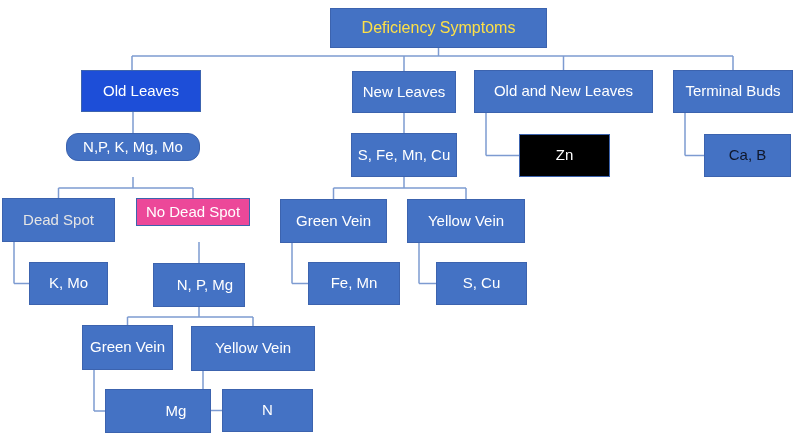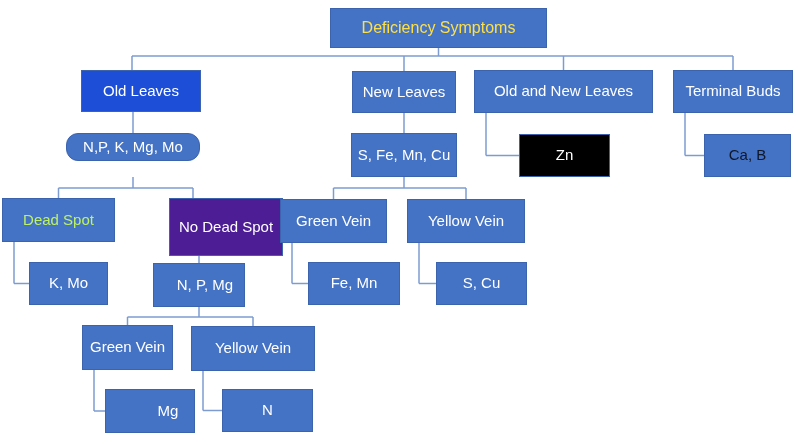--- a/index.html
+++ b/index.html
@@ -84,26 +84,26 @@
   <div id="node-layer">
       <div class="node root" style="left: 330px; top: 8px; width: 217px; height: 40px; background: rgb(68, 114, 196); border-color: rgb(60, 99, 174); color: #fde047;">Deficiency Symptoms</div>
       <div class="node" style="left: 81px; top: 70px; width: 120px; height: 42px; background: #1d4ed8; border-color: rgb(60, 99, 174); color: rgb(255, 255, 255);">Old Leaves</div>
       <div class="node" style="left: 352px; top: 71px; width: 104px; height: 42px; background: rgb(68, 114, 196); border-color: rgb(60, 99, 174); color: rgb(255, 255, 255);">New Leaves</div>
       <div class="node" style="left: 474px; top: 70px; width: 179px; height: 43px; background: rgb(68, 114, 196); border-color: rgb(60, 99, 174); color: rgb(255, 255, 255);">Old and New Leaves</div>
       <div class="node" style="left: 673px; top: 70px; width: 120px; height: 43px; background: rgb(68, 114, 196); border-color: rgb(60, 99, 174); color: rgb(255, 255, 255);">Terminal Buds</div>
       <div class="node" style="left: 66px; top: 133px; width: 134px; height: 28px; background: rgb(68, 114, 196); border-color: rgb(60, 99, 174); color: rgb(255, 255, 255); border-radius: 12px;">N,P, K, Mg, Mo</div>
       <div class="node" style="left: 351px; top: 133px; width: 106px; height: 44px; background: rgb(68, 114, 196); border-color: rgb(60, 99, 174); color: rgb(255, 255, 255);">S, Fe, Mn, Cu</div>
       <div class="node" style="left: 519px; top: 134px; width: 91px; height: 43px; background: #000000; border-color: rgb(60, 99, 174); color: rgb(255, 255, 255);">Zn</div>
       <div class="node" style="left: 704px; top: 134px; width: 87px; height: 43px; background: rgb(68, 114, 196); border-color: rgb(60, 99, 174); color: #0f172a;">Ca, B</div>
-      <div class="node" style="left: 2px; top: 198px; width: 113px; height: 44px; background: rgb(68, 114, 196); border-color: rgb(60, 99, 174); color: #bef264;">Dead Spot</div>
-      <div class="node" style="left: 136px; top: 198px; width: 114px; height: 58px; background: #4c1d95; border-color: rgb(60, 99, 174); color: rgb(255, 255, 255); margin-left: 33px;">No Dead Spot</div>
+      <div class="node" style="left: 2px; top: 198px; width: 113px; height: 44px; background: rgb(68, 114, 196); border-color: rgb(60, 99, 174); color: #e5e5e5;">Dead Spot</div>
+      <div class="node" style="left: 136px; top: 198px; width: 114px; height: 28px; background: #ec4899; border-color: rgb(60, 99, 174); color: rgb(255, 255, 255);">No Dead Spot</div>
       <div class="node" style="left: 280px; top: 199px; width: 107px; height: 44px; background: rgb(68, 114, 196); border-color: rgb(60, 99, 174); color: rgb(255, 255, 255);">Green Vein</div>
       <div class="node" style="left: 407px; top: 199px; width: 118px; height: 44px; background: rgb(68, 114, 196); border-color: rgb(60, 99, 174); color: rgb(255, 255, 255);">Yellow Vein</div>
       <div class="node" style="left: 29px; top: 262px; width: 79px; height: 43px; background: rgb(68, 114, 196); border-color: rgb(60, 99, 174); color: rgb(255, 255, 255);">K, Mo</div>
       <div class="node" style="left: 153px; top: 263px; width: 92px; height: 44px; background: rgb(68, 114, 196); border-color: rgb(60, 99, 174); color: rgb(255, 255, 255); padding-left: 12px;">N, P, Mg</div>
       <div class="node" style="left: 308px; top: 262px; width: 92px; height: 43px; background: rgb(68, 114, 196); border-color: rgb(60, 99, 174); color: rgb(255, 255, 255);">Fe, Mn</div>
       <div class="node" style="left: 436px; top: 262px; width: 91px; height: 43px; background: rgb(68, 114, 196); border-color: rgb(60, 99, 174); color: rgb(255, 255, 255);">S, Cu</div>
       <div class="node" style="left: 82px; top: 325px; width: 91px; height: 45px; background: rgb(68, 114, 196); border-color: rgb(60, 99, 174); color: rgb(255, 255, 255);">Green Vein</div>
       <div class="node" style="left: 191px; top: 326px; width: 124px; height: 45px; background: rgb(68, 114, 196); border-color: rgb(60, 99, 174); color: rgb(255, 255, 255);">Yellow Vein</div>
-      <div class="node" style="left: 105px; top: 389px; width: 90px; height: 44px; background: rgb(68, 114, 196); border-color: rgb(60, 99, 174); color: rgb(255, 255, 255); padding-left: 36px;">Mg</div>
+      <div class="node" style="left: 105px; top: 389px; width: 106px; height: 44px; background: rgb(68, 114, 196); border-color: rgb(60, 99, 174); color: rgb(255, 255, 255); padding-left: 36px;">Mg</div>
       <div class="node" style="left: 222px; top: 389px; width: 91px; height: 43px; background: rgb(68, 114, 196); border-color: rgb(60, 99, 174); color: rgb(255, 255, 255);">N</div>
     </div>
 </div>
 
 </body></html>

